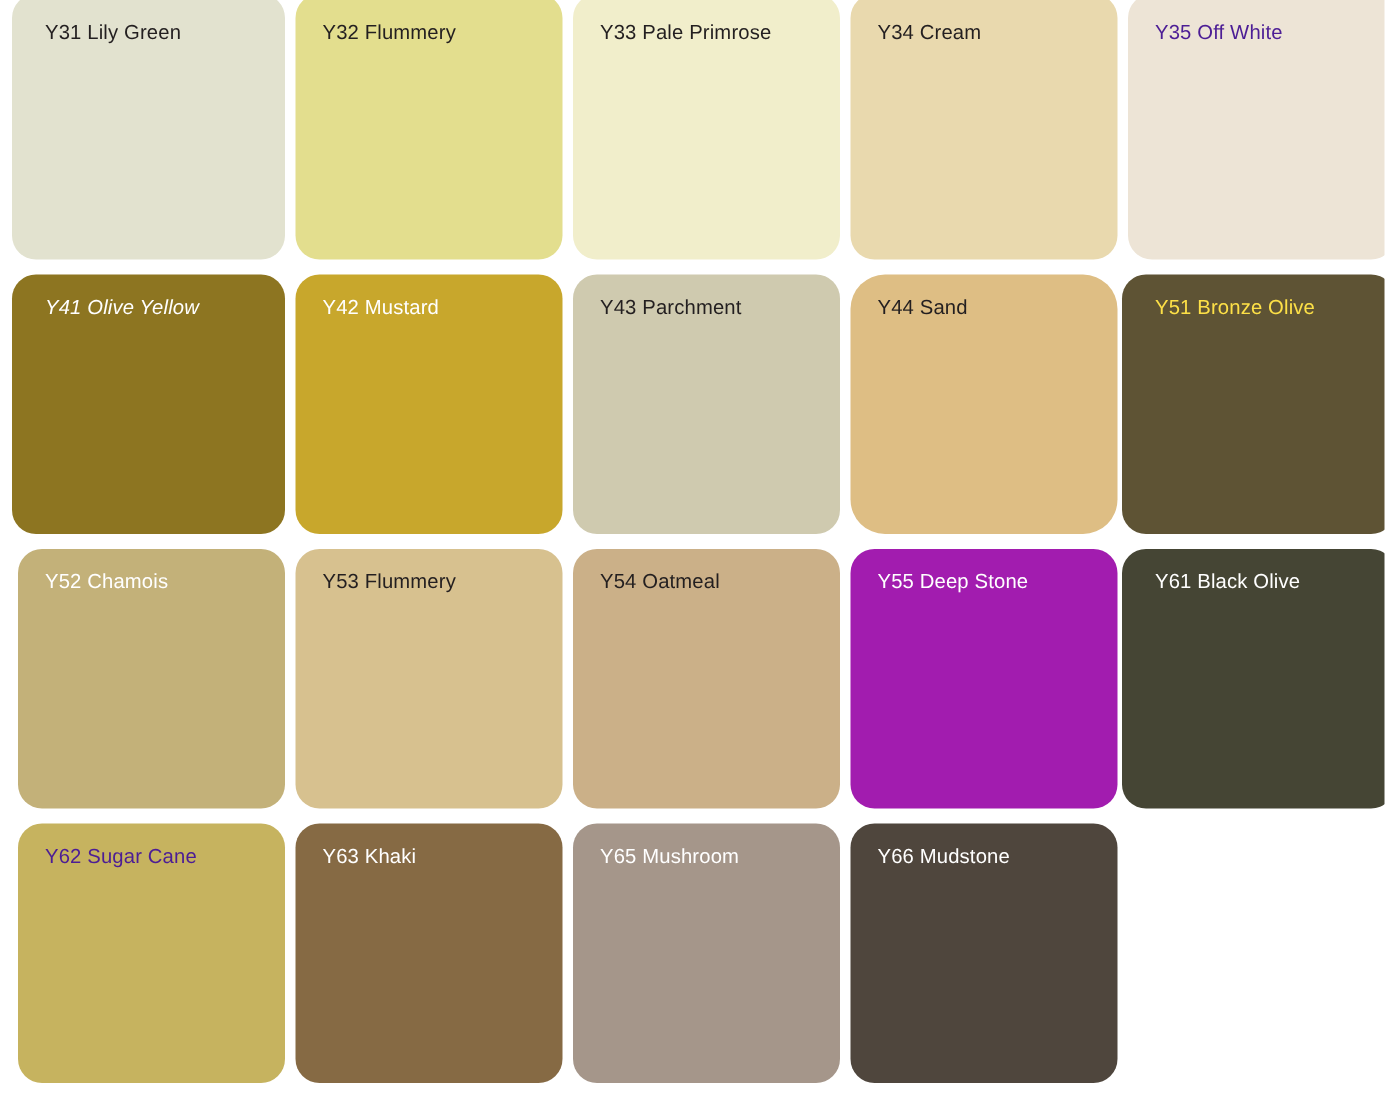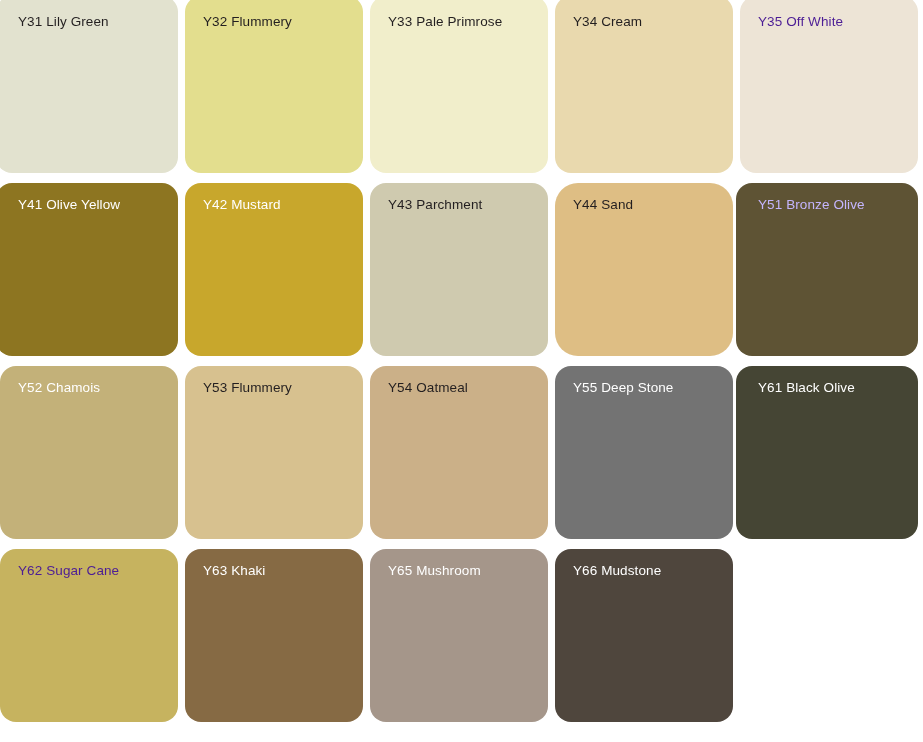--- a/index.html
+++ b/index.html
@@ -13,21 +13,21 @@
     height: 742px;
     overflow: hidden;
     font-family: "Liberation Sans", sans-serif;
   }
   #swatch-grid {
     display: grid;
     grid-template-columns: repeat(5, 178px);
     grid-template-rows: repeat(4, 173px);
     column-gap: 7px;
     row-gap: 10px;
-    padding: 0 0 0 0;
+    padding: 0 0 0 12px;
     box-sizing: border-box;
     width: 923px;
     height: 742px;
   }
   .swatch {
     border-radius: 16px;
     position: relative;
     box-sizing: border-box;
     overflow: hidden;
   }
@@ -76,44 +76,44 @@
     <div class="swatch col-3 row-1" style="background: rgb(241, 238, 203);">
       <span class="swatch-label label-dark" style="color: rgb(35, 31, 32);">Y33 Pale Primrose</span>
     </div>
     <div class="swatch col-4 row-1" style="background: rgb(233, 217, 174);">
       <span class="swatch-label label-dark" style="color: rgb(35, 31, 32);">Y34 Cream</span>
     </div>
     <div class="swatch col-5 row-1" style="background: rgb(237, 228, 214);">
       <span class="swatch-label label-dark" style="color: #4c1d95;">Y35 Off White</span>
     </div>
     <div class="swatch col-1 row-2" style="background: rgb(141, 117, 33);">
-      <span class="swatch-label label-light" style="color: rgb(255, 255, 255);">Y41 Olive Yellow</span>
+      <span class="swatch-label label-light" style="color: rgb(255, 255, 255); font-style: italic;">Y41 Olive Yellow</span>
     </div>
     <div class="swatch col-2 row-2" style="background: rgb(200, 167, 44);">
       <span class="swatch-label label-light" style="color: rgb(255, 255, 255);">Y42 Mustard</span>
     </div>
     <div class="swatch col-3 row-2" style="background: rgb(207, 202, 175);">
       <span class="swatch-label label-dark" style="color: rgb(35, 31, 32);">Y43 Parchment</span>
     </div>
     <div class="swatch col-4 row-2" style="background: rgb(222, 190, 132); border-radius: 23px;">
       <span class="swatch-label label-dark" style="color: rgb(35, 31, 32);">Y44 Sand</span>
     </div>
     <div class="swatch col-1 row-3" style="background: rgb(94, 83, 52);">
-      <span class="swatch-label label-light" style="color: #c4b5fd;">Y51 Bronze Olive</span>
+      <span class="swatch-label label-light" style="color: #fde047;">Y51 Bronze Olive</span>
     </div>
     <div class="swatch col-2 row-3" style="background: rgb(195, 177, 121);">
       <span class="swatch-label label-light" style="color: rgb(255, 255, 255);">Y52 Chamois</span>
     </div>
     <div class="swatch col-3 row-3" style="background: rgb(215, 193, 143);">
       <span class="swatch-label label-dark" style="color: rgb(35, 31, 32);">Y53 Flummery</span>
     </div>
     <div class="swatch col-4 row-3" style="background: rgb(203, 176, 136);">
       <span class="swatch-label label-dark" style="color: rgb(35, 31, 32);">Y54 Oatmeal</span>
     </div>
-    <div class="swatch col-5 row-3" style="background: #737373;">
+    <div class="swatch col-5 row-3" style="background: #a21caf;">
       <span class="swatch-label label-light" style="color: rgb(255, 255, 255);">Y55 Deep Stone</span>
     </div>
     <div class="swatch col-1 row-4" style="background: rgb(69, 69, 52);">
       <span class="swatch-label label-light" style="color: rgb(255, 255, 255);">Y61 Black Olive</span>
     </div>
     <div class="swatch col-2 row-4" style="background: rgb(198, 179, 95);">
       <span class="swatch-label label-light" style="color: #4c1d95;">Y62 Sugar Cane</span>
     </div>
     <div class="swatch col-3 row-4" style="background: rgb(134, 106, 68);">
       <span class="swatch-label label-light" style="color: rgb(255, 255, 255);">Y63 Khaki</span>

